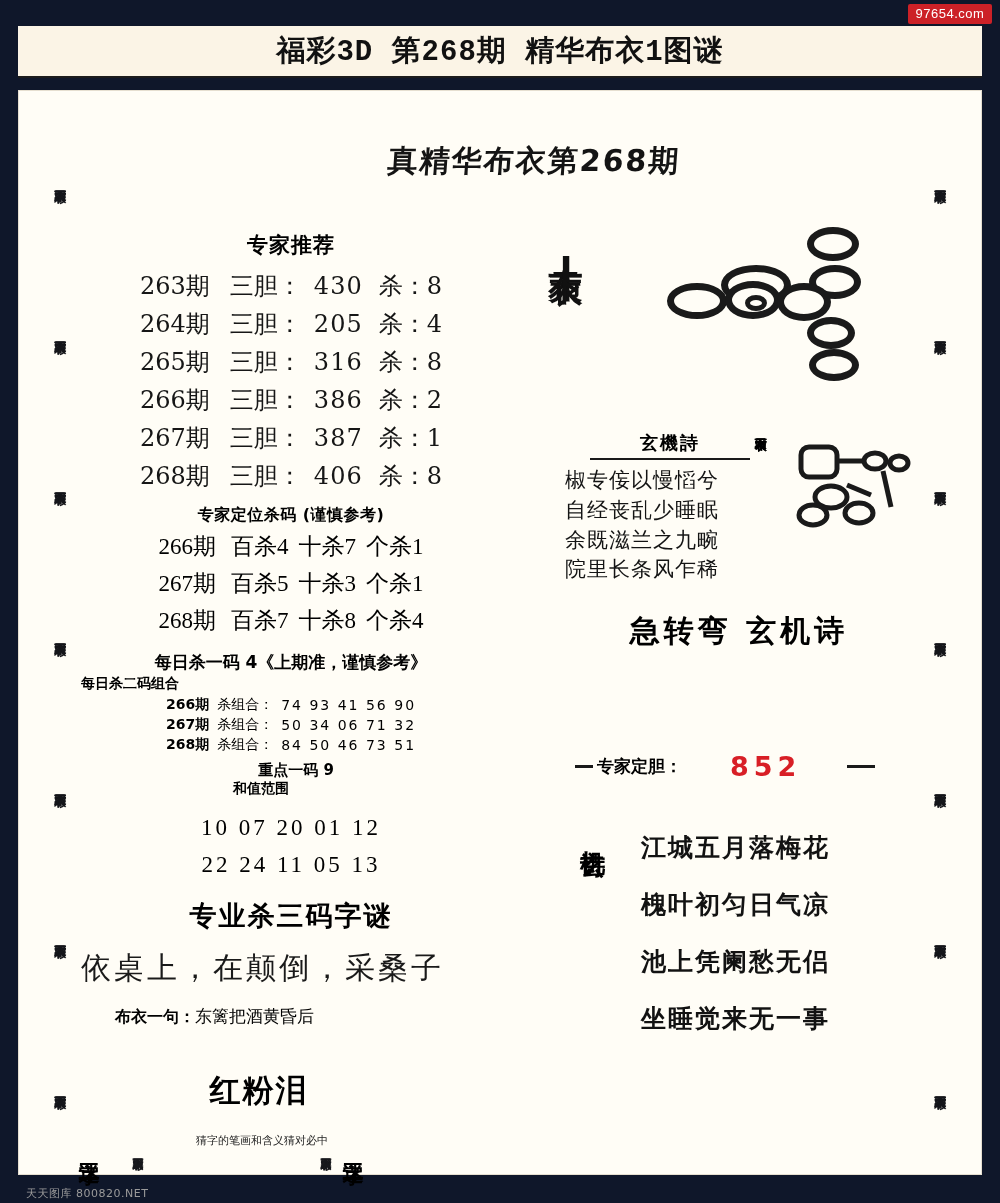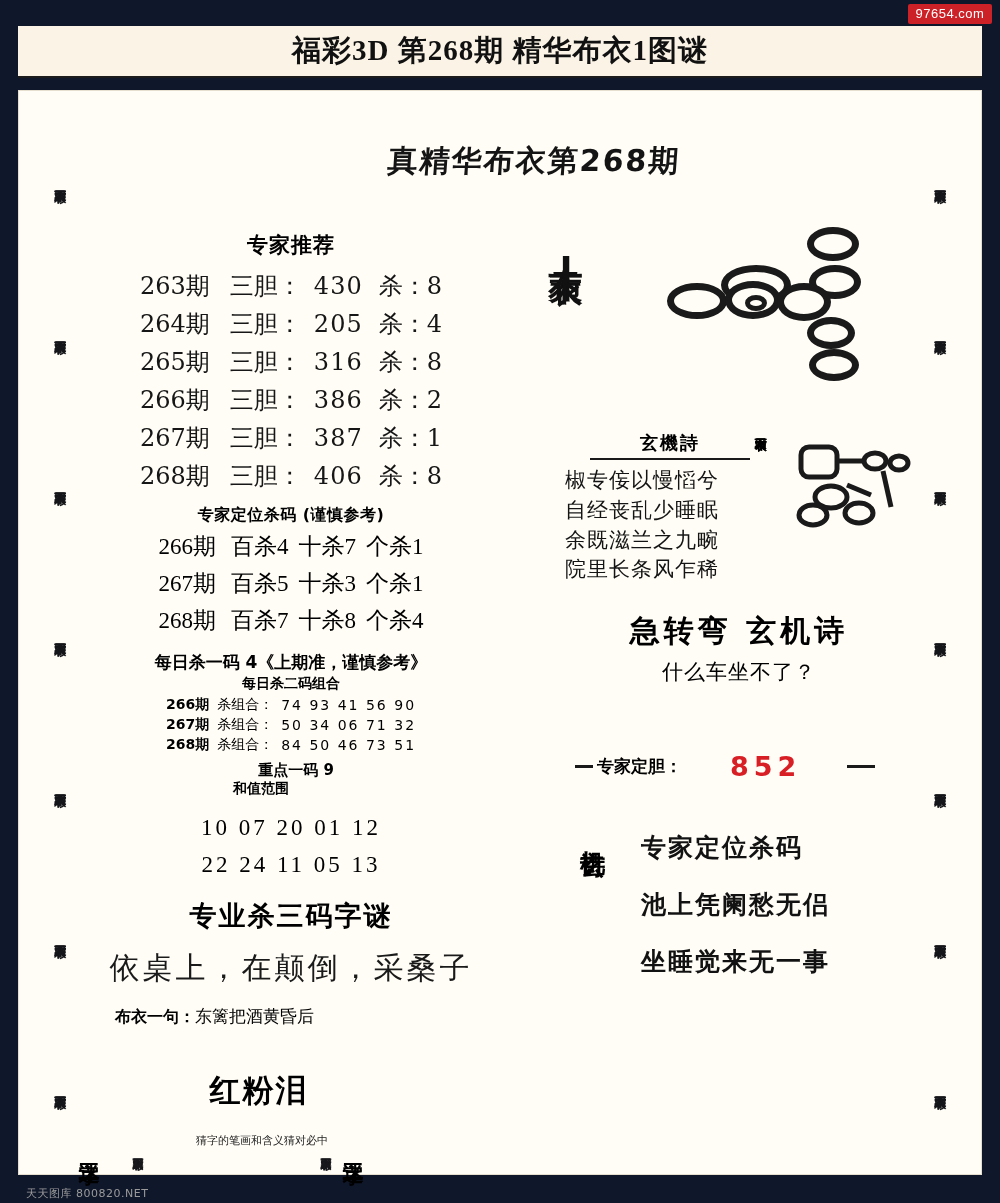--- a/index.html
+++ b/index.html
@@ -34,21 +34,21 @@
     position: absolute;
     top: 26px; left: 18px;
     width: 964px; height: 52px;
     background: #fbf4e6;
     border-bottom: 2px solid #1c1c1c;
     display: flex;
     align-items: center;
     justify-content: center;
   }
   .header-title {
-    font-family: Liberation Serif, serif;
+    font-family: Liberation Mono, monospace;
     font-weight: bold;
     font-size: 29px;
     color: #111;
     letter-spacing: 1px;
   }
   
   .sheet {
     position: absolute;
     top: 90px; left: 18px;
     width: 964px; height: 1085px;
@@ -144,21 +144,21 @@
   table.pos td.period { padding-right: 10px; }
 
   .daily-title {
     text-align: center;
     font-family: "DejaVu Sans", "Liberation Sans", sans-serif;
     font-weight: bold;
     font-size: 17px;
     margin-top: 12px;
   }
   .daily-sub {
-    text-align: center;
+    text-align: left;
     font-family: "DejaVu Sans", "Liberation Sans", sans-serif;
     font-weight: bold;
     font-size: 14px;
     margin-top: 1px;
   }
   table.combo {
     border-collapse: collapse;
     margin: 2px auto 0 auto;
     font-size: 14px;
     font-family: "DejaVu Sans", "Liberation Sans", sans-serif;
@@ -191,21 +191,20 @@
   }
   .pro-title {
     text-align: center;
     font-family: "DejaVu Sans", "Liberation Sans", sans-serif;
     font-weight: bold;
     font-size: 27px;
     letter-spacing: 2px;
     margin-top: 14px;
   }
   .riddle-line {
-    text-align: center;
     font-size: 30px;
     letter-spacing: 3px;
     margin-top: 14px;
     color: #1a1a1a;
   }
   .buyi-line {
     margin-top: 16px;
     padding-left: 34px;
     font-size: 17px;
     white-space: nowrap;
@@ -610,32 +609,32 @@
             <path d="M96 34 L104 70"></path>
             <ellipse cx="44" cy="60" rx="16" ry="11"></ellipse>
             <ellipse cx="26" cy="78" rx="14" ry="10"></ellipse>
             <ellipse cx="72" cy="76" rx="14" ry="10"></ellipse>
             <path d="M60 48 L84 58"></path>
           </g>
         </svg>
       </div>
 
       <div class="jizhuanwan">急转弯 玄机诗</div>
-      <div class="question">什么车坐不了？</div>
 
       <div class="dingdan-row">
         <span class="dash-l"></span>
         <span class="dingdan-label">专家定胆：</span>
         <span class="dingdan-nums">852</span>
         <span class="dash-r"></span>
       </div>
 
       <div class="xuanji-label">玄机诗</div>
       <div class="xuanji-lines">
-        <div class="xuanji-line">专家定位杀码</div>
+        <div class="xuanji-line">江城五月落梅花</div>
+        <div class="xuanji-line">槐叶初匀日气凉</div>
         <div class="xuanji-line">池上凭阑愁无侣</div>
         <div class="xuanji-line">坐睡觉来无一事</div>
       </div>
     </div>
   </div>
 
   <div class="footer">天天图库 800820.NET</div>
 </div>
 
 </body></html>

